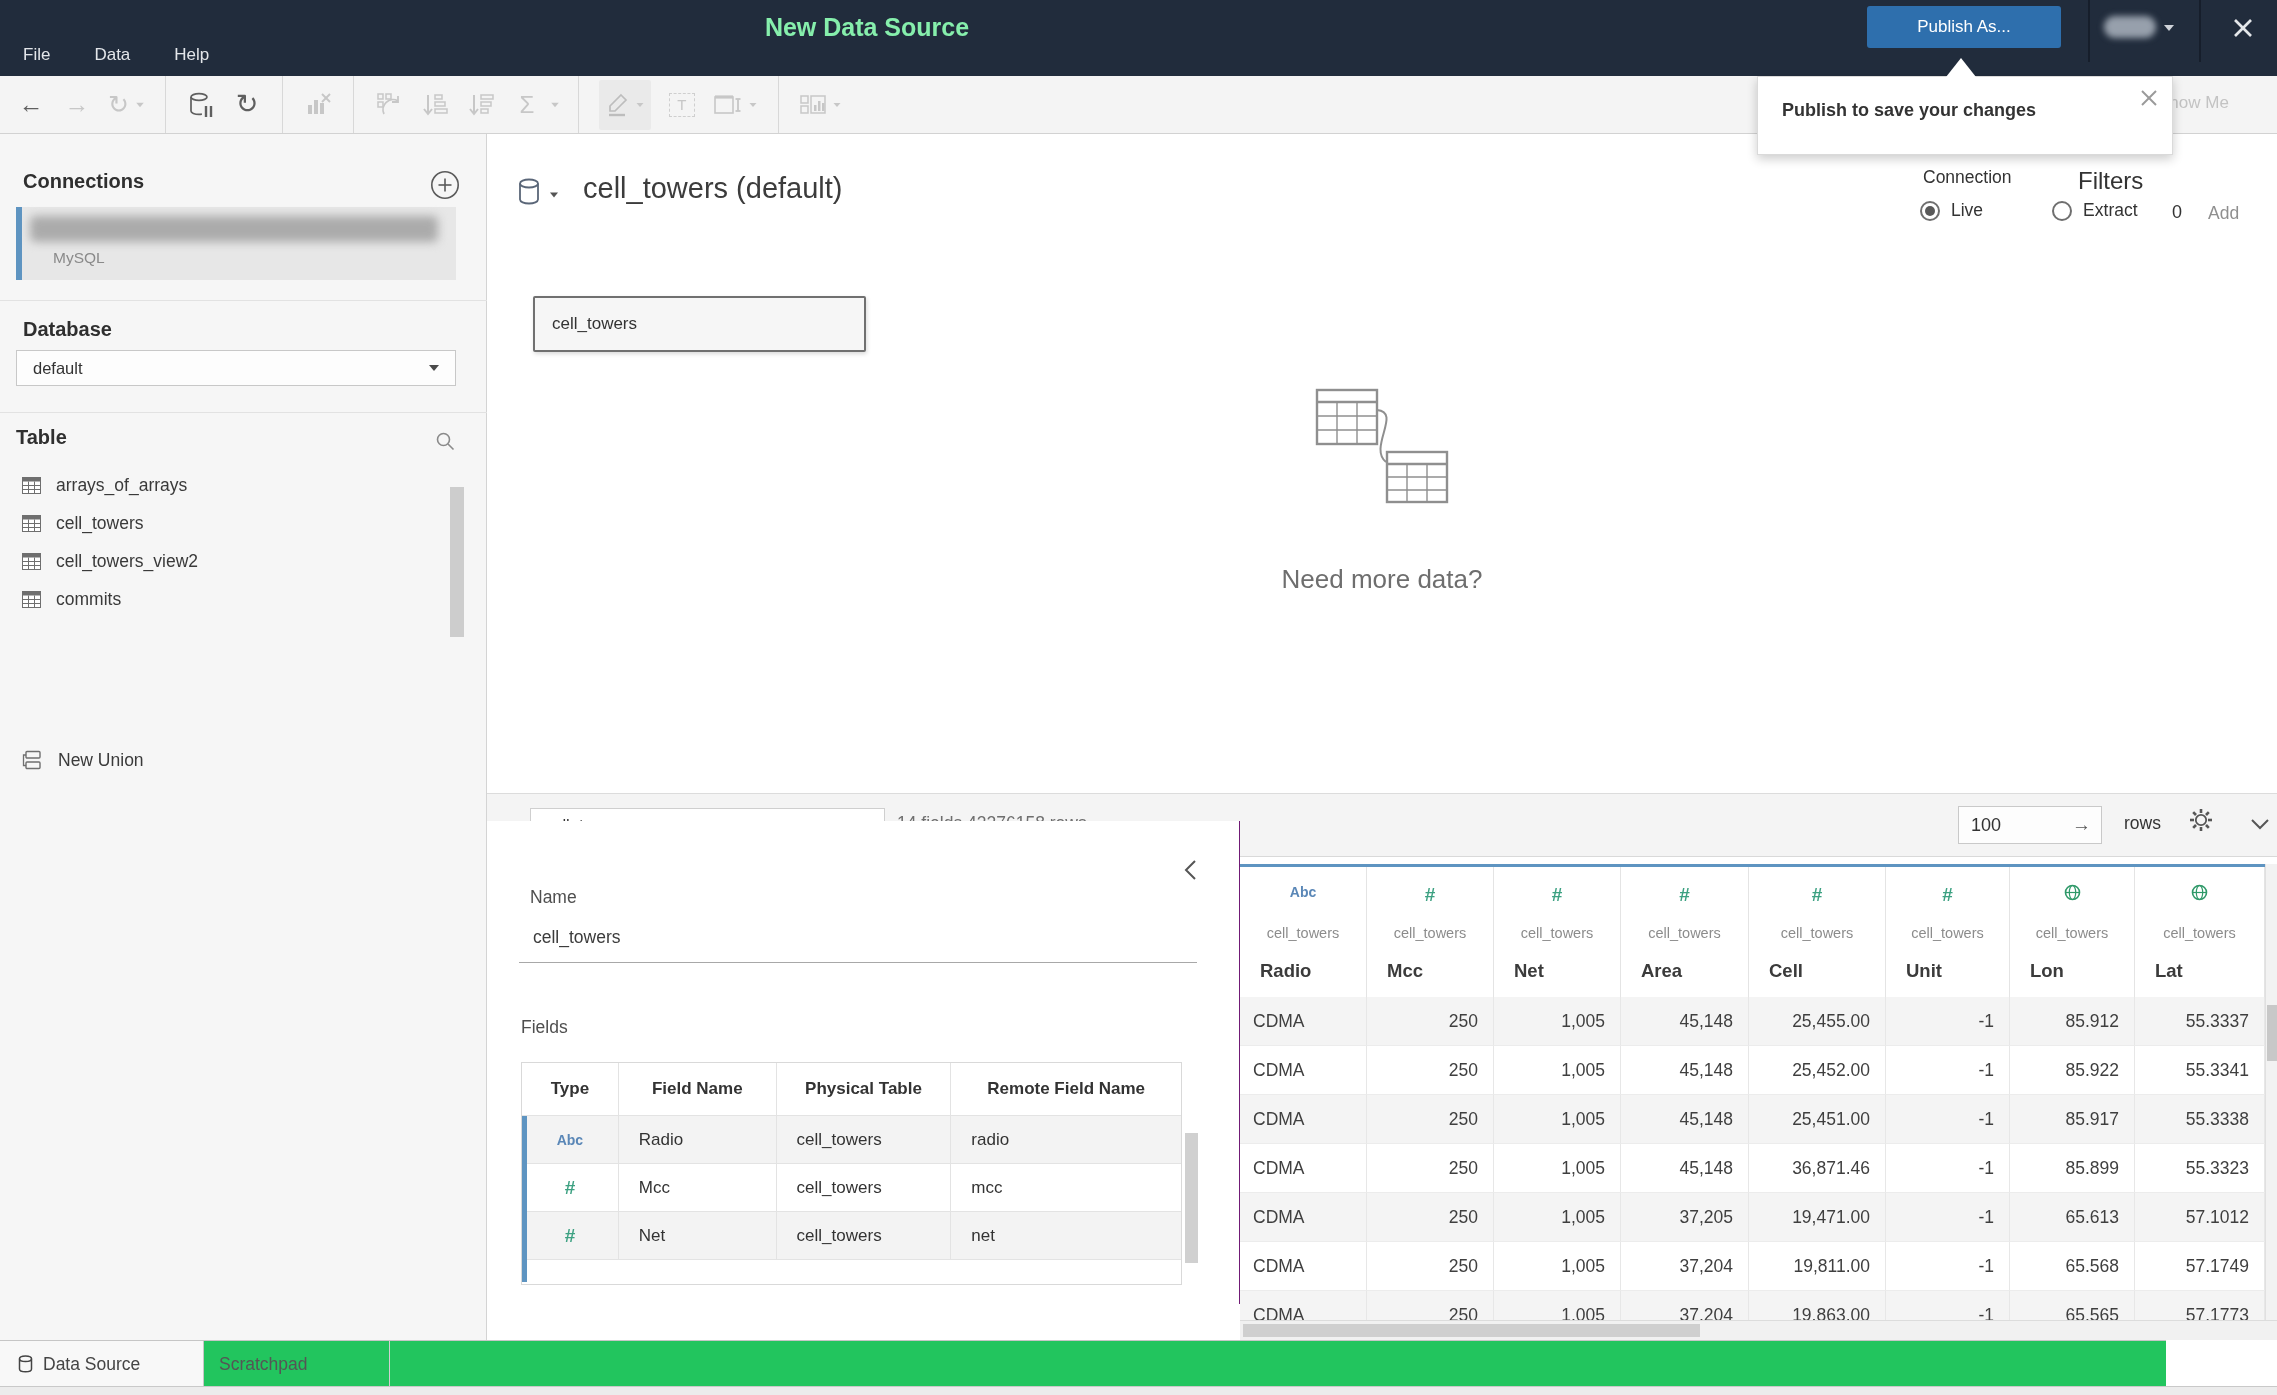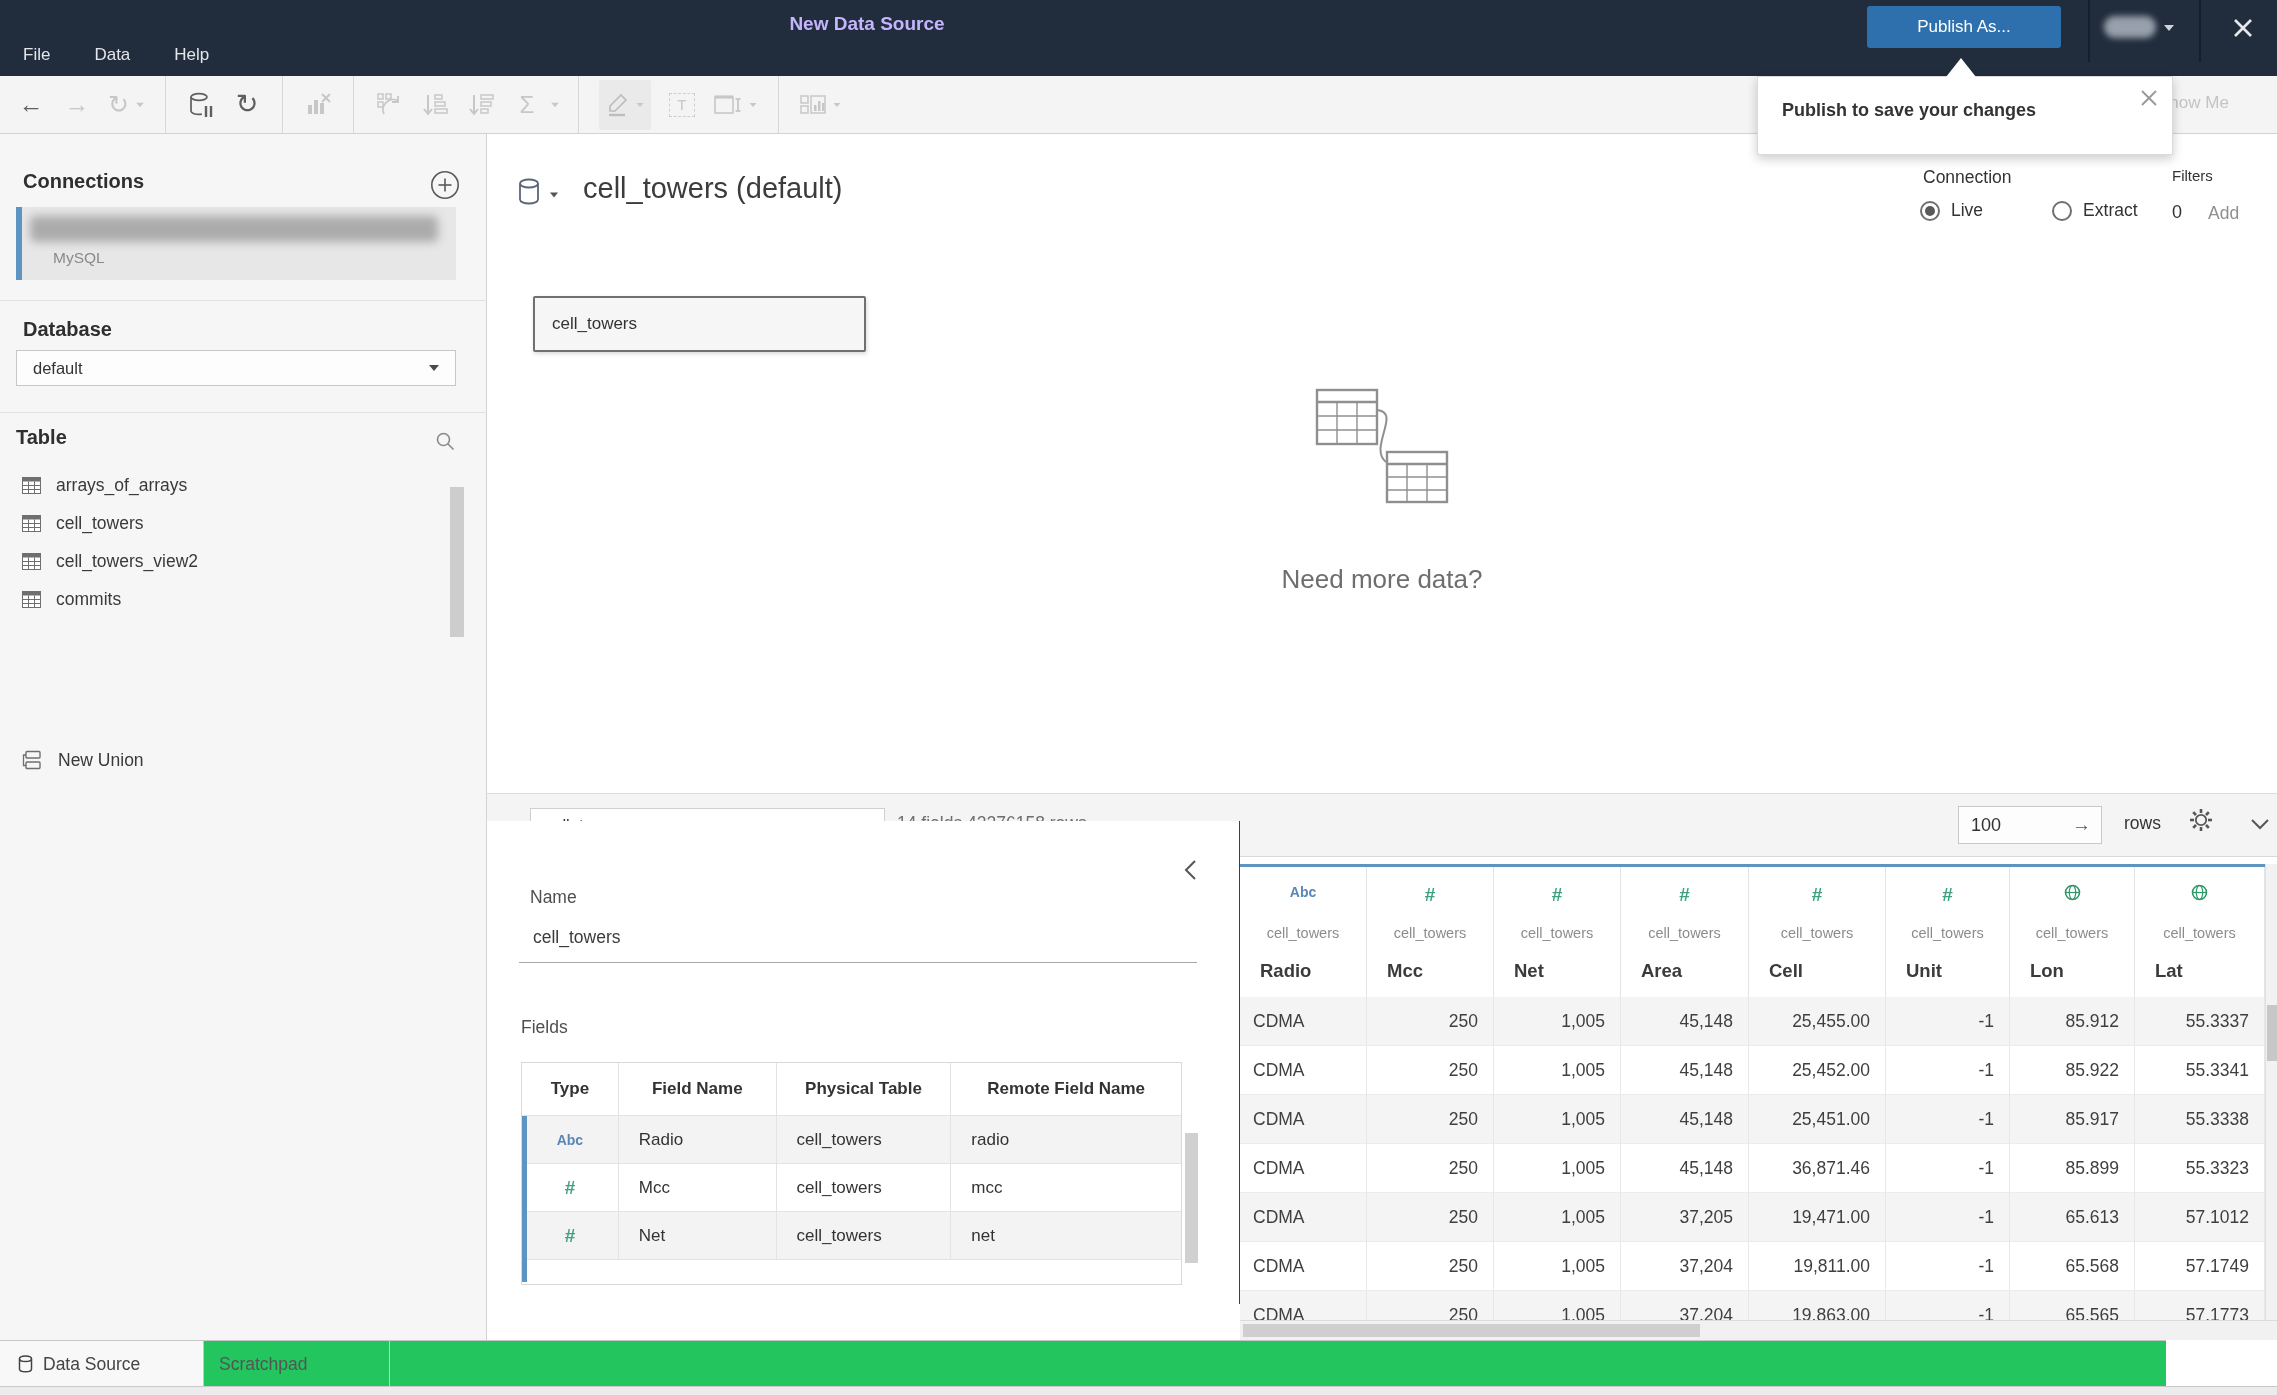--- a/index.html
+++ b/index.html
@@ -7,21 +7,21 @@
         font-family:"Liberation Sans",sans-serif;overflow:hidden;color:#333;}
   svg{display:block;}
   .caret{display:inline-block;width:0;height:0;border-left:5px solid transparent;
          border-right:5px solid transparent;border-top:6px solid currentColor;}
 
   
   .topbar{position:absolute;left:0;top:0;width:2277px;height:76px;background:#212c3c;z-index:20;}
   .menu{position:absolute;left:23px;bottom:11px;display:flex;gap:44px;}
   .menu span{color:#e3e6ea;font-size:17px;cursor:default;}
   .tb-title{position:absolute;left:867px;top:13px;transform:translateX(-50%);
-            color:#c4b5fd;font-size:19px;font-weight:700;white-space:nowrap;}
+            color:#86efac;font-size:25px;font-weight:700;white-space:nowrap;}
   .publish-btn{position:absolute;left:1867px;top:6px;width:194px;height:42px;background:#2e6fad;
                border-radius:3px;color:#fff;font-size:17px;display:flex;align-items:center;justify-content:center;}
   .tb-sep{position:absolute;top:0;width:2px;height:62px;background:#161e2b;}
   .avatar{position:absolute;left:2104px;top:16px;width:52px;height:22px;border-radius:11px;
           background:#97a0ac;filter:blur(3px);}
   .avatar-caret{position:absolute;left:2164px;top:25px;color:#cfd3d9;}
   .win-close{position:absolute;left:2232px;top:17px;}
 
   
   .toolbar{position:absolute;left:0;top:76px;width:2277px;height:58px;background:#f4f4f4;
@@ -72,21 +72,21 @@
   .canvas{position:absolute;left:487px;top:134px;width:1790px;height:659px;background:#fff;}
   .ds-icon{position:absolute;left:31px;top:44px;}
   .ds-caret{position:absolute;left:62px;top:58px;color:#555;transform:scale(.8);}
   .canvas-title{position:absolute;left:96px;top:38px;font-size:29px;font-weight:500;color:#3c3c3c;}
   .conn-label{position:absolute;left:1436px;top:33px;font-size:17.5px;color:#333;}
   .radio-row{position:absolute;left:1433px;top:66px;display:flex;align-items:center;}
   .radio{width:20px;height:20px;border:2px solid #6f6f6f;border-radius:50%;box-sizing:border-box;
          position:relative;background:#fff;}
   .radio.sel::after{content:"";position:absolute;left:3px;top:3px;width:10px;height:10px;border-radius:50%;background:#595959;}
   .radio-lbl{font-size:17.5px;color:#333;margin:0 0 0 11px;}
-  .filters-label{position:absolute;left:1685px;top:33px;font-size:15px;color:#333;}
+  .filters-label{position:absolute;left:1591px;top:33px;font-size:24px;color:#333;}
   .filters-count{position:absolute;left:1685px;top:68px;font-size:18px;color:#333;}
   .filters-add{position:absolute;left:1721px;top:69px;font-size:17.5px;color:#8f8f8f;}
   .node{position:absolute;left:46px;top:162px;width:333px;height:56px;background:#f6f6f6;
         border:2px solid #707070;border-radius:2px;box-shadow:1px 2px 4px rgba(0,0,0,.15);
         display:flex;align-items:center;box-sizing:border-box;}
   .node span{margin-left:17px;font-size:17px;color:#333;}
   .empty{position:absolute;left:0;top:248px;width:1790px;text-align:center;color:#6e6e6e;}
   .empty-title{font-size:26px;margin-top:52px;}
   .empty-sub{font-size:20px;margin-top:26px;}
   .empty-sub a{color:#6e6e6e;text-decoration:underline;}

